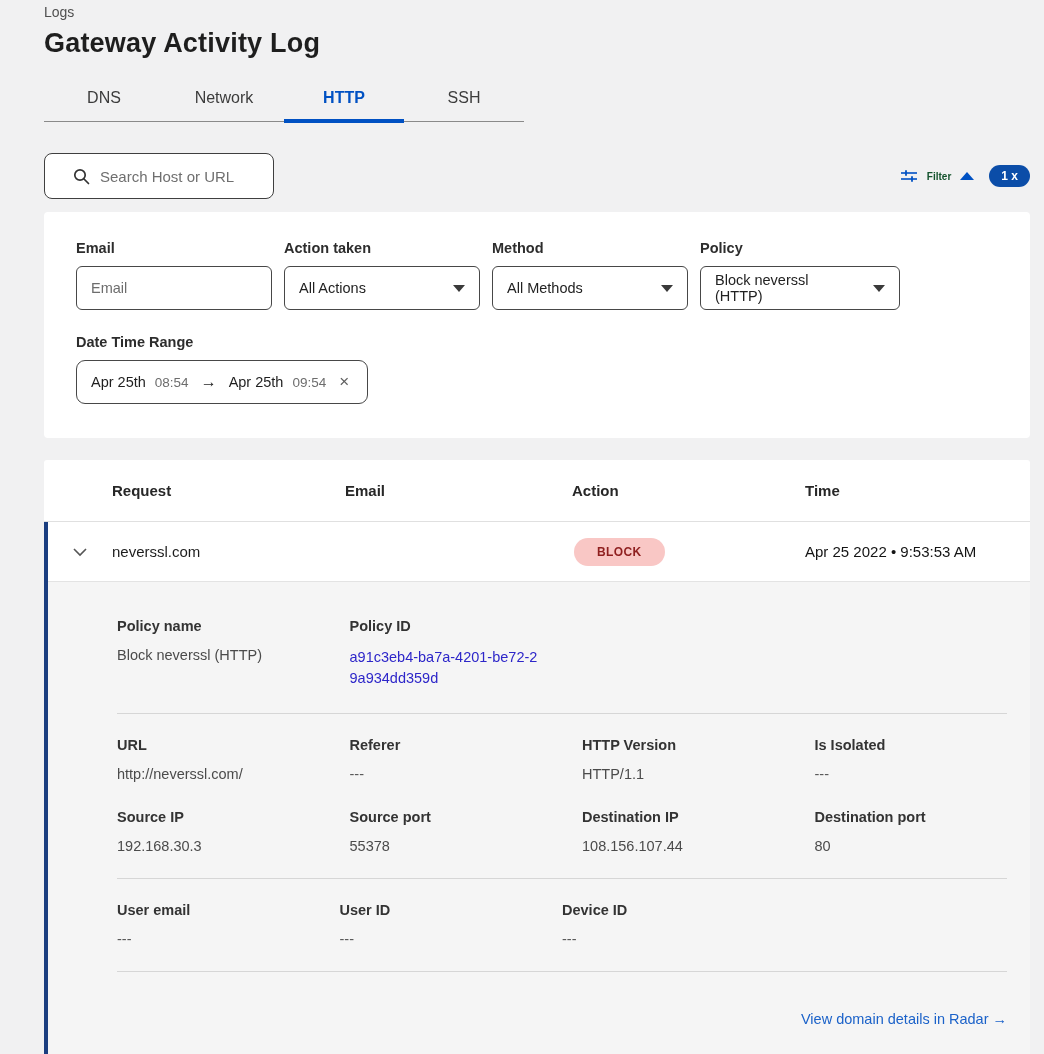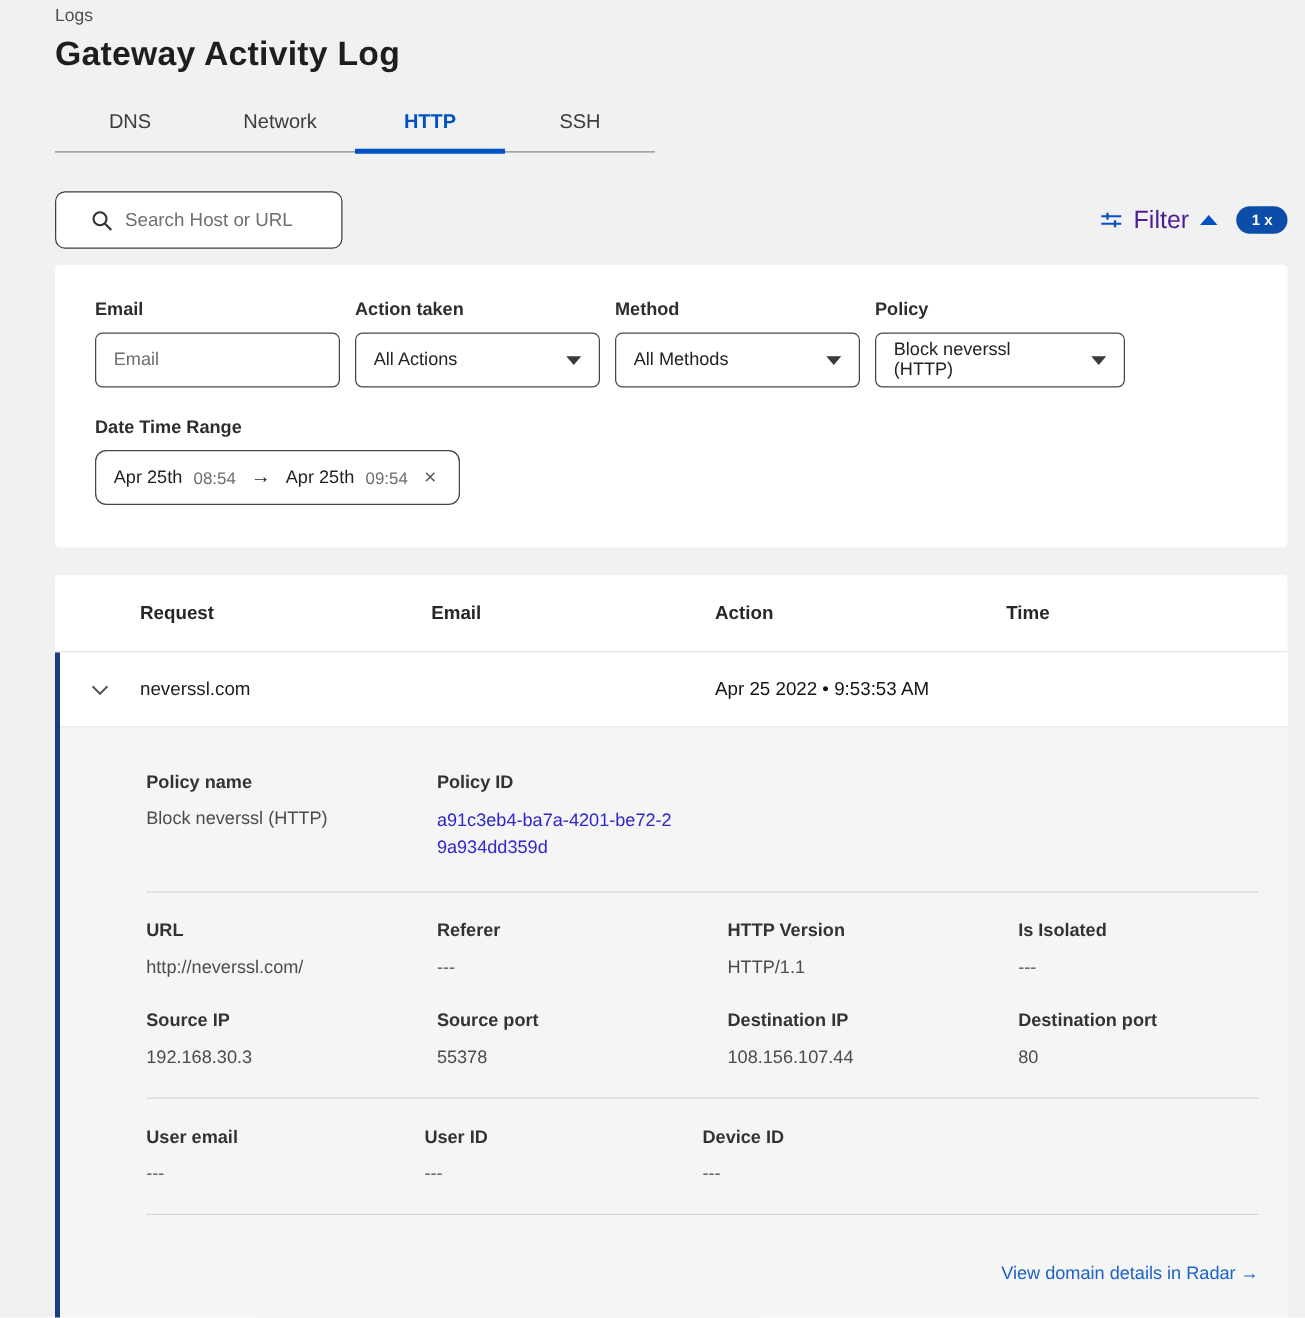--- a/index.html
+++ b/index.html
@@ -19,21 +19,21 @@
   .tab.active { color:#0051c3; font-weight:bold; }
   .tab.active::after { content:""; position:absolute; left:0; right:0; bottom:-2px; height:4px; background:#0051c3; }
 
   
   .toolbar { display:flex; justify-content:space-between; align-items:center; margin-top:31px; }
   .search-box { display:flex; align-items:center; width:230px; height:46px; border:1px solid #3f3f3f; border-radius:8px; background:#fff; padding:0 28px; }
   .search-box svg { flex:0 0 auto; }
   .search-box input { border:none; outline:none; font-size:15px; margin-left:10px; width:100%; color:#222; font-family:inherit; background:transparent; }
   .search-box input::placeholder { color:#6f6f6f; }
   .filter-controls { display:flex; align-items:center; gap:9px; }
-  .filter-label { color:#4c1d95; font-weight:normal; font-size:20px; }
+  .filter-label { color:#14532d; font-weight:bold; font-size:10px; }
   .caret-up { width:0; height:0; border-left:7px solid transparent; border-right:7px solid transparent; border-bottom:8px solid #0051c3; }
   .count-badge { background:#0b4da8; color:#fff; font-size:12px; font-weight:bold; border-radius:11px; padding:4px 12px; margin-left:6px; }
 
   
   .filter-card { background:#fff; border-radius:4px; margin-top:13px; padding:28px 32px 34px; }
   .f-row { display:flex; gap:12px; }
   .f-field { display:flex; flex-direction:column; }
   .f-label { font-size:14.5px; font-weight:bold; color:#2d2d2d; margin-bottom:10px; }
   .f-input, .f-select { height:44px; border:1px solid #474747; border-radius:6px; background:#fff; font-size:14.5px; color:#222; }
   .f-input { width:196px; padding:0 14px; outline:none; font-family:inherit; }
@@ -162,20 +162,23 @@
 
     <div class="expanded-group">
       <div class="t-row">
         <span class="chev">
           <svg width="16" height="10" viewBox="0 0 16 10">
               <polyline points="2,2 8,8 14,2" fill="none" stroke="#555" stroke-width="1.6"></polyline>
             </svg>
         </span>
         <div class="req-cell">neverssl.com</div>
         <div></div>
+        <div>
+          <span class="badge-block">BLOCK</span>
+        </div>
         <div class="time-cell">Apr 25 2022 • 9:53:53 AM</div>
       </div>
 
       <div class="t-details">
         <div class="dg">
           <div class="cell">
             <div class="lbl">Policy name</div>
             <div class="val">Block neverssl (HTTP)</div>
           </div>
           <div class="cell">

